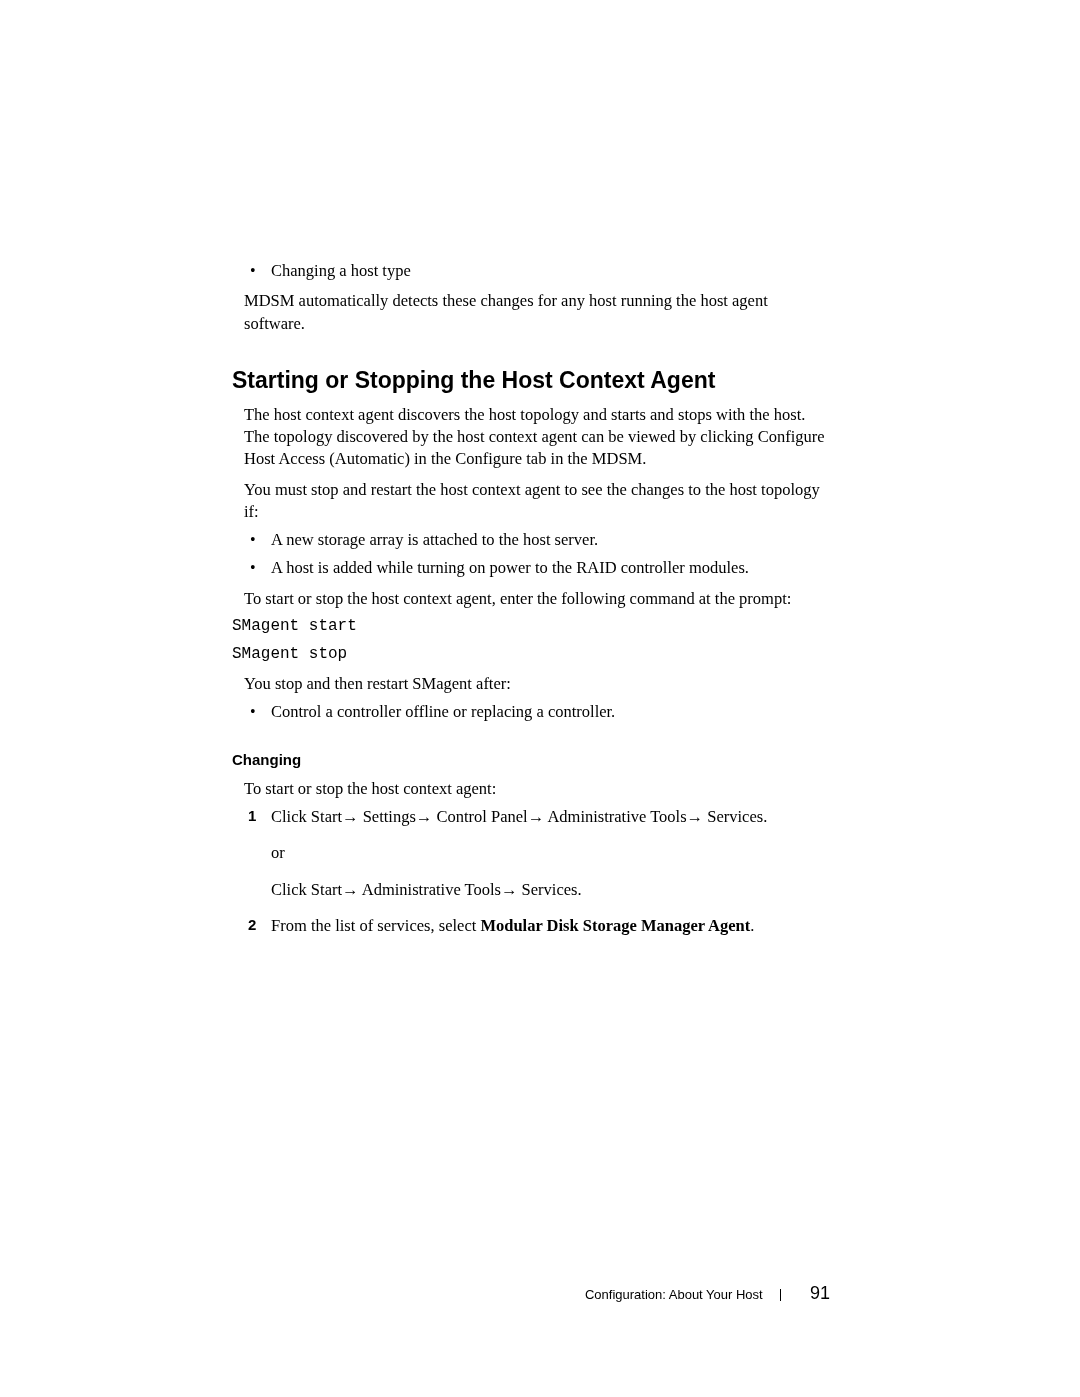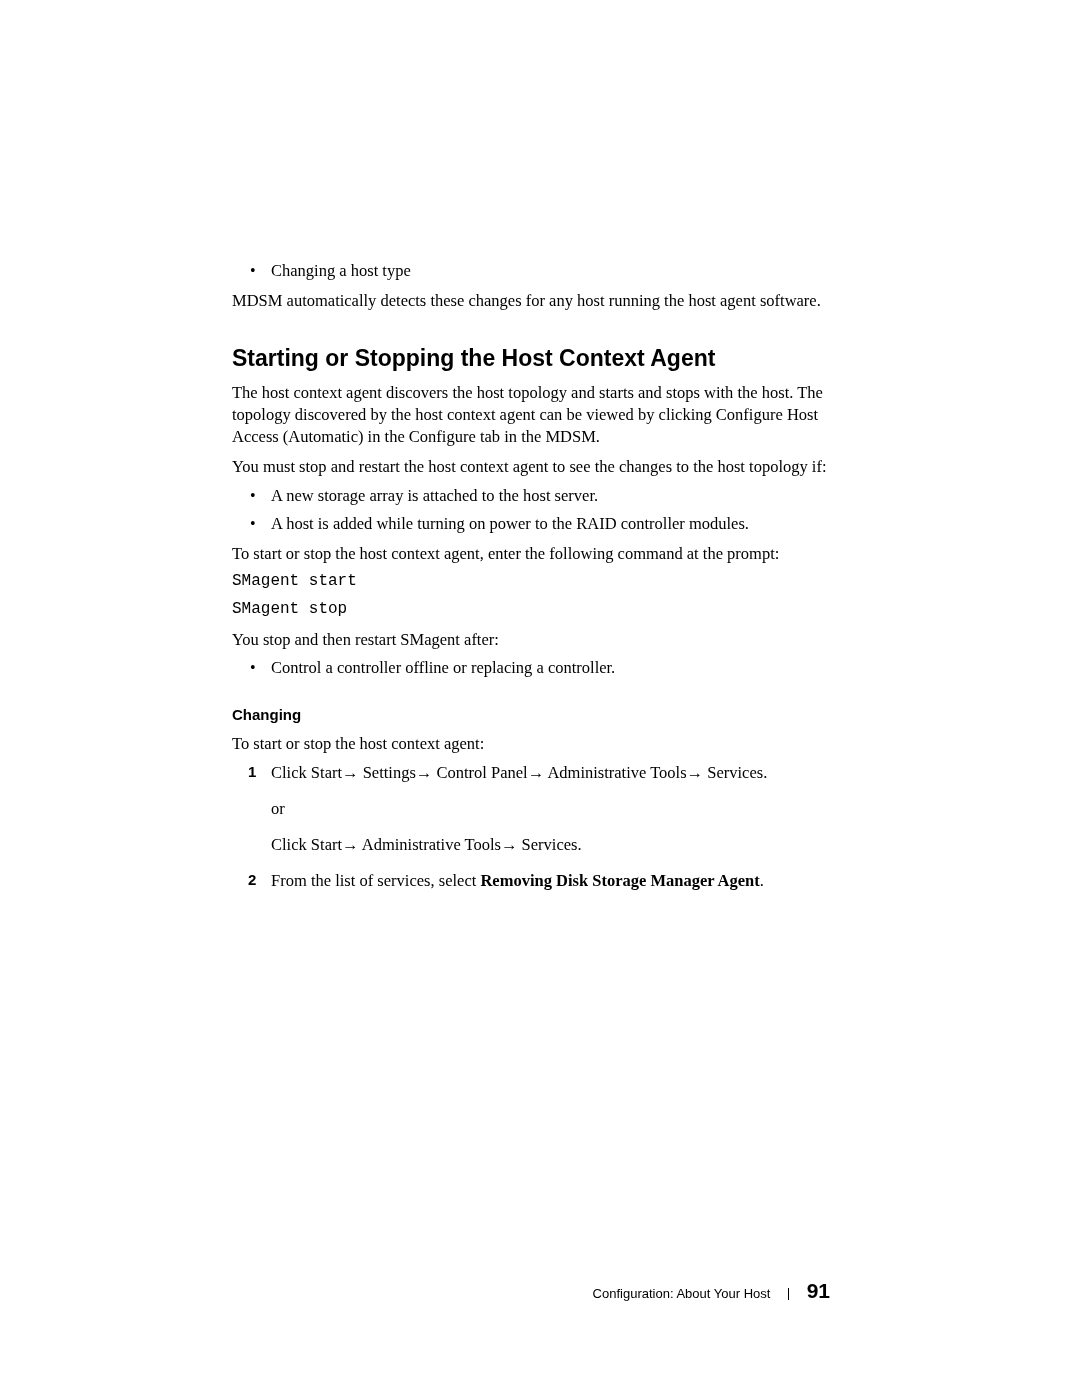--- a/index.html
+++ b/index.html
@@ -29,21 +29,21 @@
     margin-bottom: 6px;
   }
   .bullet-list li::before {
     content: "•";
     position: absolute;
     left: 18px;
     top: 0;
     font-size: 16px;
   }
   .para {
-    margin: 8px 0 6px 0;
+    margin: 8px 0 6px 12px;
   }
   h2.section {
     font-family: Arial, Helvetica, sans-serif;
     font-weight: bold;
     font-size: 23px;
     margin: 30px 0 8px 0;
   }
   h3.subsection {
     font-family: Arial, Helvetica, sans-serif;
     font-weight: bold;
@@ -91,23 +91,23 @@
     color: #000;
   }
   .footer .sep {
     display: inline-block;
     margin: 0 14px;
     border-left: 1px solid #000;
     height: 12px;
     vertical-align: middle;
   }
   .footer .pageno {
-    font-weight: bold;
-    font-size: 21px;
-    margin-left: 0;
+    font-weight: normal;
+    font-size: 18px;
+    margin-left: 11px;
   }
 </style>
 </head>
 <body>
 
 <div class="page">
 
   <ul class="bullet-list">
     <li><span>Changing a host type</span></li>
   </ul>
@@ -141,21 +141,21 @@
 
   <p class="para">To start or stop the host context agent:</p>
 
   <ol class="num-list">
     <li>
       <div>Click Start→ Settings→ Control Panel→ Administrative Tools→ Services.</div>
       <div class="steps-sub">or</div>
       <div>Click Start→ Administrative Tools→ Services.</div>
     </li>
     <li>
-      <span>From the list of services, select </span><span class="bold-inline">Removing Disk Storage Manager Agent</span><span>.</span>
+      <span>From the list of services, select </span><span class="bold-inline">Modular Disk Storage Manager Agent</span><span>.</span>
     </li>
   </ol>
 
   <div class="footer">
     <span>Configuration: About Your Host</span>
     <span class="sep"></span>
     <span class="pageno">91</span>
   </div>
 
 </div>

